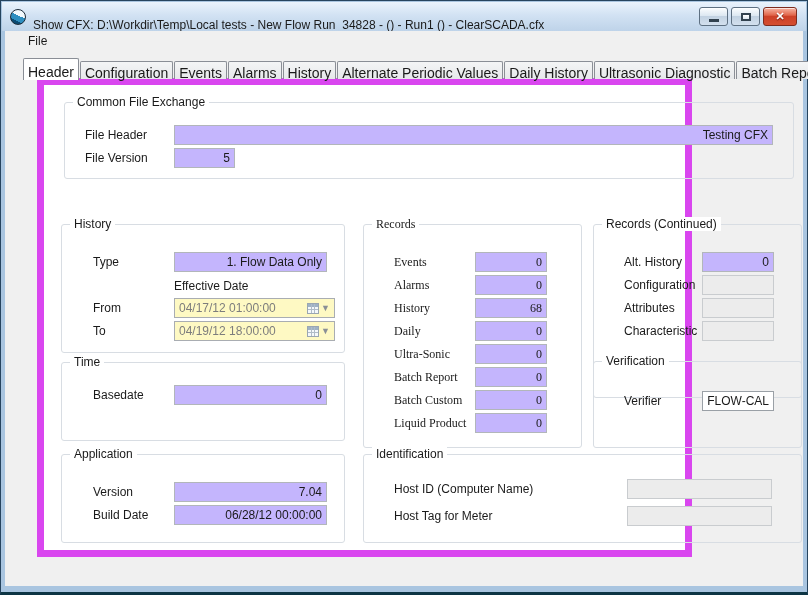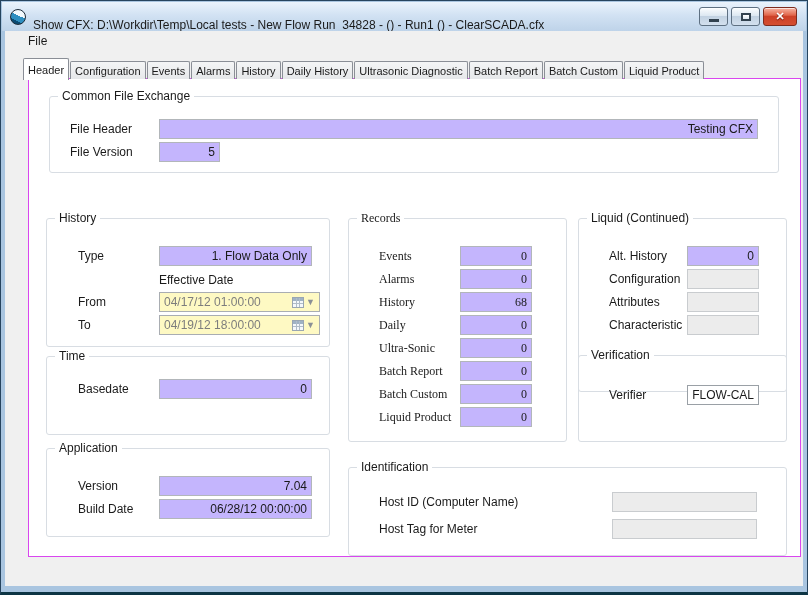--- a/index.html
+++ b/index.html
@@ -24,25 +24,25 @@
   .glyph-max { width:10px; height:8px; border:2px solid #32424f; background:linear-gradient(#ffffff,#dbe6ef); }
   .glyph-close { color:#fff; font-weight:bold; font-size:11px; line-height:1; text-shadow:0 1px 1px #6b1b10; }
 
   .menubar { position:absolute; top:30px; left:4px; right:4px; height:22px; background:#f0f0f0; }
   .menu-item { display:inline-block; margin-left:17px; padding:3px 6px; cursor:default; }
 
   .client { position:absolute; top:52px; left:4px; right:4px; bottom:6px; background:#f0f0f0; }
 
   
   .tabstrip { position:absolute; top:4px; left:18px; height:22px; display:flex; align-items:flex-end; z-index:2; white-space:nowrap; }
-  .tab { font-size:11px; background:linear-gradient(#f4f5f6,#e6e8ea); border:1px solid #8a8e96; border-bottom:none;
+  .tab { font-size:14px; background:linear-gradient(#f4f5f6,#e6e8ea); border:1px solid #8a8e96; border-bottom:none;
     border-radius:2px 2px 0 0; padding:3px 4px 2px; margin-right:1px; height:18px; cursor:default; }
   .tab.selected { background:#fff; height:22px; padding-top:5px; position:relative; z-index:3; margin-bottom:-1px; }
 
-  .panel { position:absolute; top:25px; left:23px; width:773px; height:479px; background:#fff; border:1px solid #d946ef; }
+  .panel { position:absolute; top:25px; left:32px; width:655px; height:479px; background:#fff; border:7px solid #d946ef; }
 
   
   .group { position:absolute; border:1px solid #d8dde3; border-radius:3px; }
   .gtitle { position:absolute; top:-8px; left:8px; background:#fff; padding:0 4px; line-height:14px; }
 
   .row { display:flex; align-items:center; height:20px; margin-bottom:3px; }
   .lbl { white-space:nowrap; }
   .fld { height:20px; border:1px solid #b2b6ba; background:#c4b5fd; text-align:right; padding:2px 4px 0; overflow:hidden; white-space:nowrap; }
   .fld.blank { background:#ececec; border-color:#c9cccf; }
   .fld.white { background:#fff; border-color:#9aa0a6; }
@@ -58,21 +58,21 @@
   .static-label { height:16px; margin-bottom:4px; display:flex; align-items:center; }
 
   
   .g-cfe  { left:20px;  top:17px;  width:730px; height:77px;  padding-top:22px; }
   .g-hist { left:17px;  top:139px; width:284px; height:129px; padding-top:27px; }
   .g-time { left:17px;  top:277px; width:284px; height:79px;  padding-top:22px; }
   .g-app  { left:17px;  top:369px; width:284px; height:89px;  padding-top:27px; }
   .g-rec  { left:319px; top:139px; width:219px; height:224px; padding-top:27px;font-family:Liberation Serif, serif; }
   .g-rec2 { left:549px; top:139px; width:209px; height:174px; padding-top:27px; }
   .g-ver  { left:549px; top:276px; width:209px; height:87px;  padding-top:29px; }
-  .g-id   { left:319px; top:369px; width:439px; height:89px;  padding-top:24px;margin-top:19px; }
+  .g-id   { left:319px; top:369px; width:439px; height:89px;  padding-top:24px; }
 
   .g-cfe  .lbl { margin-left:20px; width:89px; }
   .g-cfe  .fld.fh { width:599px; }
   .g-cfe  .fld.fv { width:61px; }
   .g-hist .lbl, .g-time .lbl, .g-app .lbl { margin-left:31px; width:81px; }
   .g-hist .fld, .g-time .fld, .g-app .fld { width:153px; }
   .g-hist .datefld { width:161px; }
   .g-hist .row.type { margin-bottom:6px; }
   .g-hist .static-label { margin-left:112px; }
   .g-rec  .lbl { margin-left:30px; width:81px; }
@@ -111,20 +111,21 @@
   </div>
 
   <div class="client">
 
     <div class="tabstrip">
       <span class="tab selected">Header</span>
       <span class="tab">Configuration</span>
       <span class="tab">Events</span>
       <span class="tab">Alarms</span>
       <span class="tab">History</span>
+      <span class="tab">Alternate Periodic Values</span>
       <span class="tab">Daily History</span>
       <span class="tab">Ultrasonic Diagnostic</span>
       <span class="tab">Batch Report</span>
       <span class="tab">Batch Custom</span>
       <span class="tab">Liquid Product</span>
     </div>
 
     <div class="panel">
 
       <div class="group g-cfe">
@@ -218,21 +219,21 @@
           <span class="lbl">Batch Custom</span>
           <div class="fld">0</div>
         </div>
         <div class="row">
           <span class="lbl">Liquid Product</span>
           <div class="fld">0</div>
         </div>
       </div>
 
       <div class="group g-rec2">
-        <span class="gtitle">Liquid (Continued)</span>
+        <span class="gtitle">Records (Continued)</span>
         <div class="row">
           <span class="lbl">Alt. History</span>
           <div class="fld">0</div>
         </div>
         <div class="row">
           <span class="lbl">Configuration</span>
           <div class="fld blank"></div>
         </div>
         <div class="row">
           <span class="lbl">Attributes</span>

